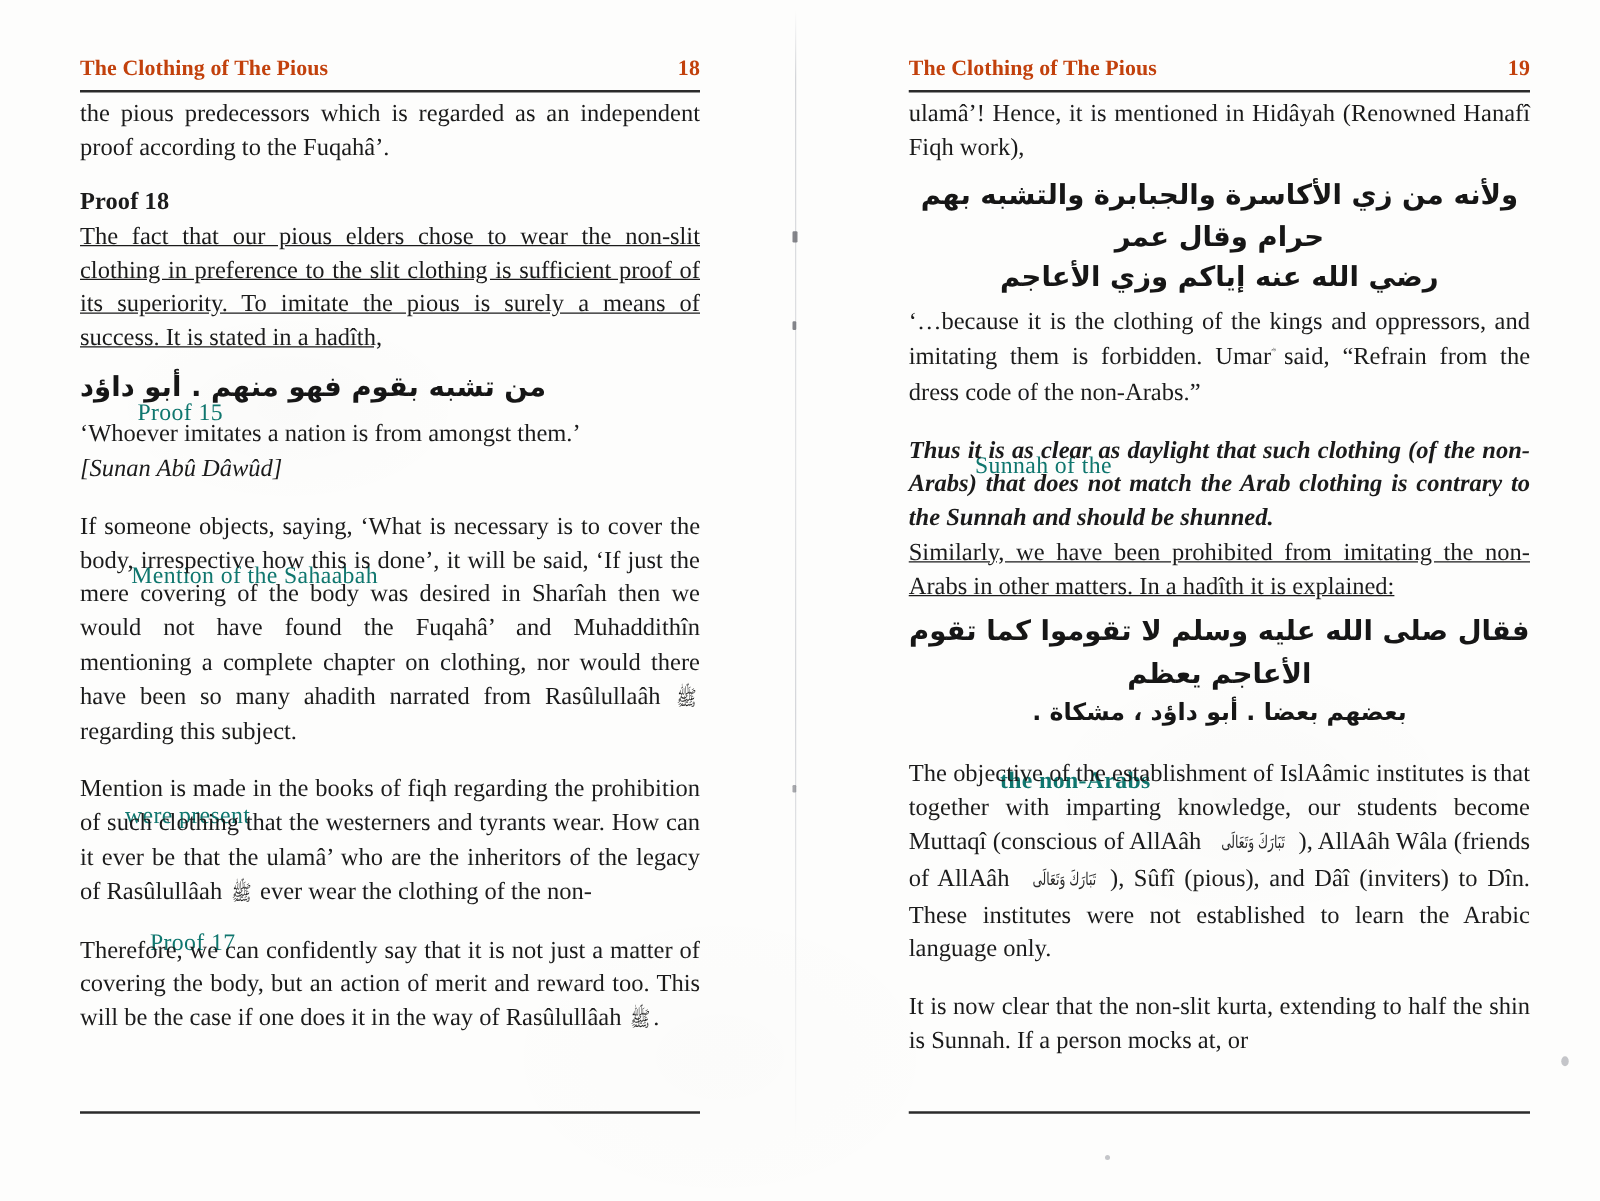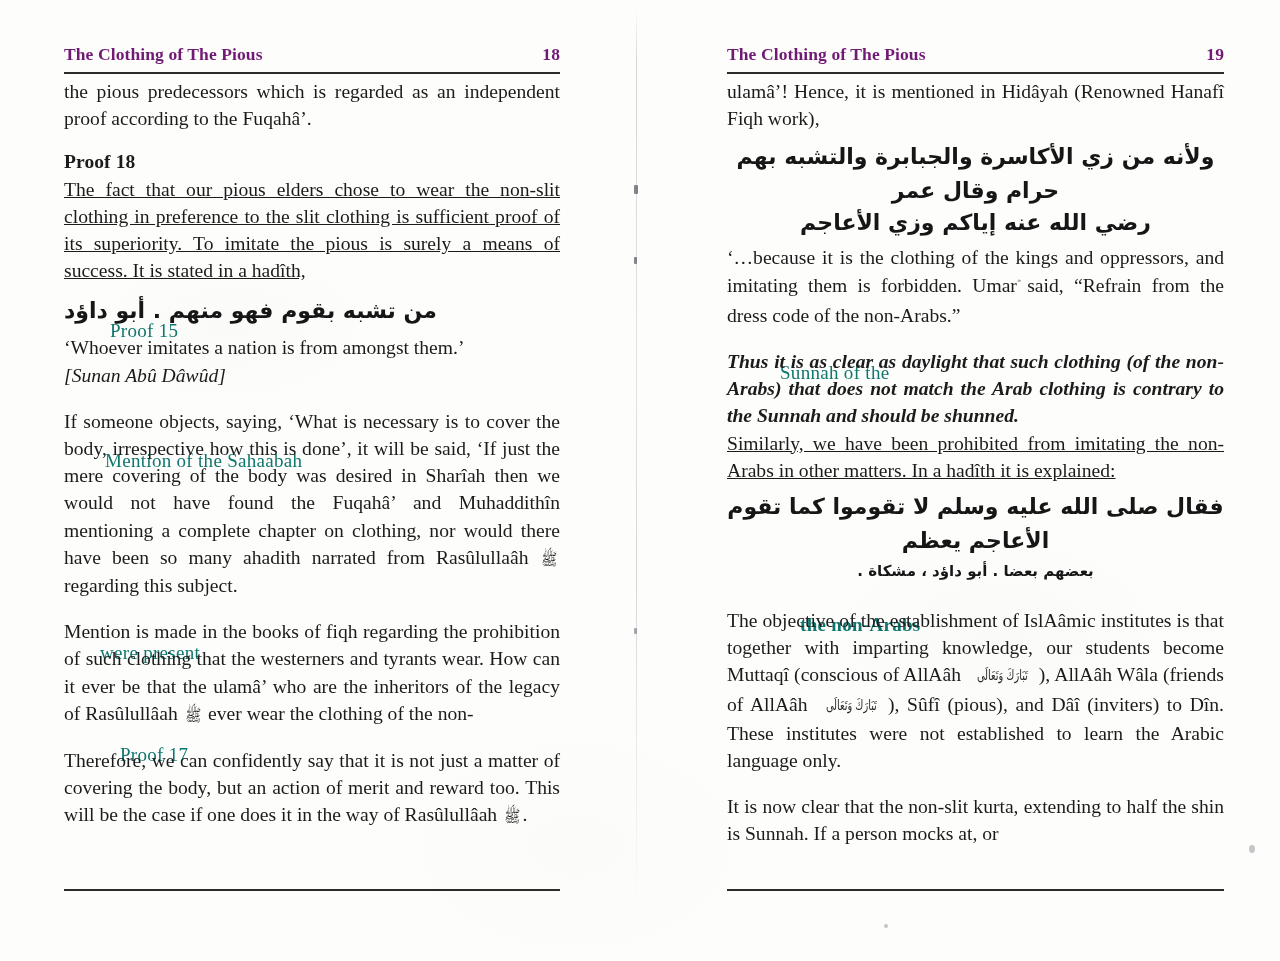--- a/index.html
+++ b/index.html
@@ -81,21 +81,21 @@
     position: absolute;
     top: 44px;
     left: 0;
     right: 0;
     display: flex;
     align-items: baseline;
     justify-content: space-between;
     font-weight: bold;
     font-size: 17.5px;
     letter-spacing: .1px;
-    color: #701a75;
+    color: #c2410c;
   }
   .rule-top {
     position: absolute;
     top: 72px;
     left: 0;
     right: 0;
     height: 2px;
     background: #2b2b2b;
   }
   .rule-bottom {
@@ -257,21 +257,21 @@
       <p class="arabic block" style="margin-top:-6px;">رضي الله عنه إياكم وزي الأعاجم</p>
 
       <p style="margin-top:4px;"><span>‘…because it is the clothing of the kings and oppressors, and imitating them is forbidden. Umar</span><span class="hon-tiny">ؓ</span><span> said, “Refrain from the dress code of the non-Arabs.”</span></p>
 
       <p class="gap bital">Thus it is as clear as daylight that such clothing (of the non-Arabs) that does not match the Arab clothing is contrary to the Sunnah and should be shunned.</p>
 
       <p class="tight"> Similarly, we have been prohibited from imitating the non-Arabs in other matters. In a hadîth it is explained:</p>
 
       <p class="arabic block" style="margin-top:6px;">فقال صلى الله عليه وسلم لا تقوموا كما تقوم الأعاجم يعظم</p>
 
-      <p class="arabic block" style="margin-top:-8px; font-size:15px;">بعضهم بعضا . أبو داؤد ، مشكاة .</p>
+      <p class="arabic block" style="margin-top:-8px; font-size:19px;">بعضهم بعضا . أبو داؤد ، مشكاة .</p>
 
 
       <p class="gap"><span>The objective of the establishment of IslAâmic institutes is that together with imparting knowledge, our students become Muttaqî (conscious of AllAâh </span><span class="hon-sm">تَبَارَكَ وَتَعَالَى</span><span>), AllAâh Wâla (friends of AllAâh </span><span class="hon-sm">تَبَارَكَ وَتَعَالَى</span><span>), Sûfî (pious), and Dâî (inviters) to Dîn. These institutes were not established to learn the Arabic language only.</span></p>
 
       <p class="gap">It is now clear that the non-slit kurta, extending to half the shin is Sunnah. If a person mocks at, or</p>
 
     </div>
   </div>
 
 </div>

